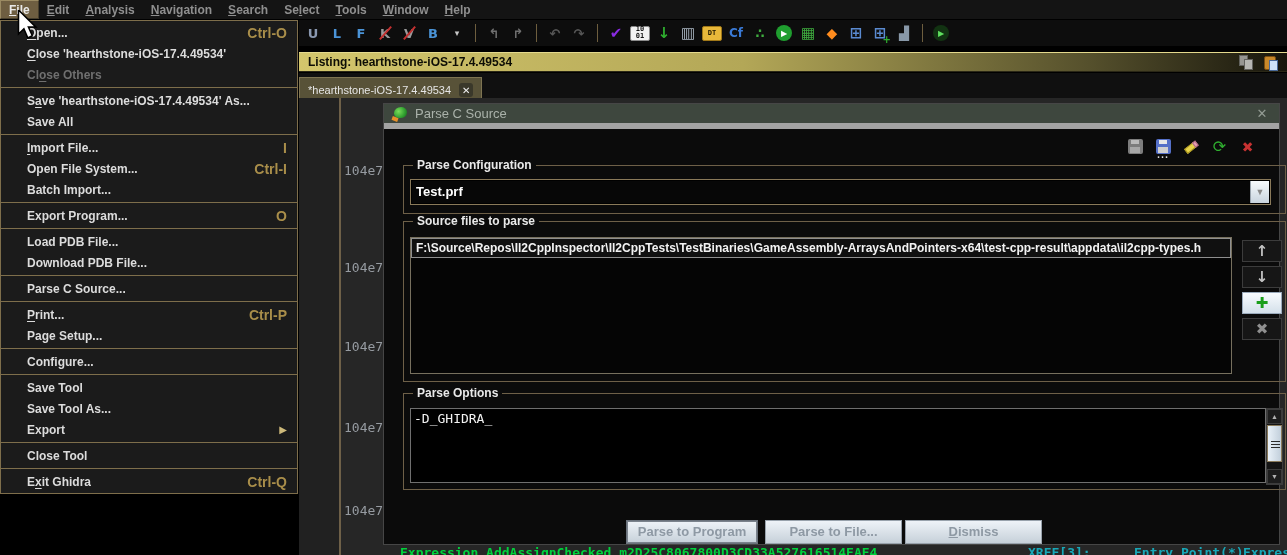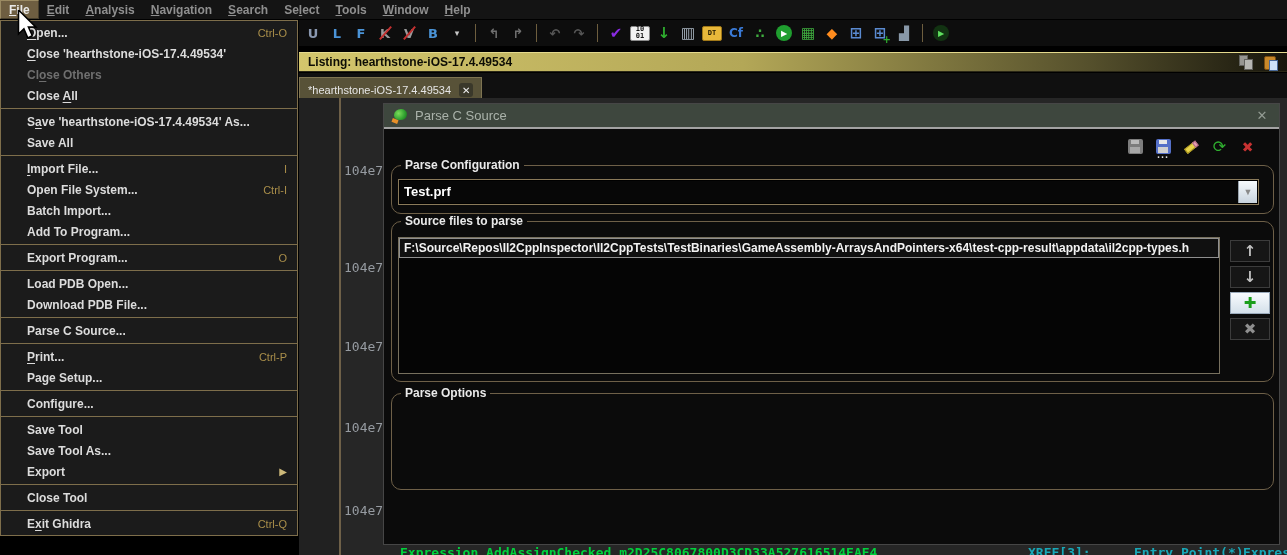--- a/index.html
+++ b/index.html
@@ -47,50 +47,50 @@
   .bottomline { position:absolute; left:299px; top:545px; width:988px; height:10px; overflow:hidden; background:transparent; }
   .bottomline span { position:absolute; top:0; font:bold 13px "DejaVu Sans Mono",monospace; white-space:nowrap; }
 
   
   .popup { position:absolute; left:0; top:20px; width:298px; background:#1b1b1b; border:1px solid #7e6e4b; z-index:20; padding:1px 0; }
   .mi { height:21px; display:flex; align-items:center; padding:0 10px 0 6px; }
   .mi .mico { width:20px; height:16px; flex:0 0 auto; position:relative; }
   .mi .mlabel { font-size:12px; font-weight:bold; color:#dcdcdc; white-space:nowrap; }
   .mi.disabled .mlabel { color:#6f6f6f; }
   .mi .mlabel u { text-decoration:underline; text-underline-offset:2px; }
-  .mi .msc { margin-left:auto; font-size:11px; font-weight:normal; color:#a98e4a; padding-left:14px; }
+  .mi .msc { margin-left:auto; font-size:14px; font-weight:bold; color:#a98e4a; padding-left:14px; }
   .mi .marrow { margin-left:auto; color:#cdb97a; font-size:10px; }
   .msep { height:1px; background:#7e6e4b; margin:2px 0; }
   .minifloppy { position:absolute; left:1px; top:1px; width:13px; height:13px; background:#3a62c8; border-radius:2px; }
   .minifloppy::before { content:""; position:absolute; left:3px; top:1px; width:7px; height:4px; background:#cfe0f5; }
   .minifloppy::after { content:""; position:absolute; left:2px; bottom:1px; width:9px; height:5px; background:#9fe89f; }
 
   
   .cursor { position:absolute; left:17px; top:10px; z-index:60; }
 
   
   .dialog { position:absolute; left:383px; top:103px; width:897px; height:442px; background:#0b0b0b; border:1px solid #464646; z-index:10; }
-  .dlg-title { position:absolute; left:0; top:0; width:100%; height:25px; background:#3e473e; border-bottom:2px solid #a3a3a3; display:flex; align-items:center; gap:7px; padding:0 8px; }
+  .dlg-title { position:absolute; left:0; top:0; width:100%; height:25px; background:#3e473e; border-bottom:6px solid #a3a3a3; display:flex; align-items:center; gap:7px; padding:0 8px; }
   .dlg-title .ttext { font-size:13px; color:#aab2aa; }
   .dlg-close { margin-left:auto; color:#939b93; font:13px "DejaVu Sans",sans-serif; width:18px; text-align:center; }
   .dragon { width:16px; height:14px; position:relative; }
   .dragon::before { content:""; position:absolute; left:2px; top:0; width:13px; height:11px; background:radial-gradient(circle at 35% 40%, #7ade5a 0%, #2f9e2f 60%, #14601a 100%); border-radius:60% 50% 55% 45%; }
   .dragon::after { content:""; position:absolute; left:0; bottom:0; width:6px; height:4px; background:#e8902a; transform:rotate(20deg); }
 
   .dlg-tools { position:absolute; top:33px; right:22px; display:flex; gap:9px; align-items:center; }
   .dti { width:19px; height:19px; display:flex; align-items:center; justify-content:center; position:relative; }
   .floppy { width:15px; height:15px; border-radius:2px; position:relative; }
   .floppy::before { content:""; position:absolute; left:3px; top:1px; width:8px; height:4px; background:#e8e8e8; }
   .floppy::after { content:""; position:absolute; left:2px; bottom:1px; width:10px; height:6px; background:#d0d0d0; }
   .dots { position:absolute; left:3px; bottom:-4px; color:#dcdcdc; font:bold 8px "DejaVu Sans",sans-serif; letter-spacing:1px; }
   .eraser { width:17px; height:17px; position:relative; transform:rotate(-38deg); }
   .eraser .shaft { position:absolute; left:1px; top:6px; width:11px; height:6px; background:#e8d44a; border:1px solid #a8941e; }
   .eraser .tip { position:absolute; left:11px; top:6px; width:4px; height:6px; background:#e8a0b4; border:1px solid #b06a80; }
 
-  .group { position:absolute; border:1px solid #6e6048; border-radius:10px; }
+  .group { position:absolute; border:1px solid #6e6048; border-radius:0;margin-left:12px; }
   .group .glabel { position:absolute; top:-8px; left:9px; background:#0b0b0b; padding:0 4px; font-size:12px; font-weight:bold; color:#e9e9e9; white-space:nowrap; }
 
   .combo { position:absolute; left:6px; top:13px; width:861px; height:26px; background:#070707; border:1px solid #8a7a5a; box-shadow:inset 0 0 0 1px #000; }
   .combo .cval { font-size:13px; font-weight:bold; color:#fff; line-height:24px; padding-left:5px; }
   .combo .carrow { position:absolute; right:1px; top:1px; bottom:1px; width:19px; background:linear-gradient(#f6fafd,#c9d4de); display:flex; align-items:center; justify-content:center; color:#8a8a8a; font-size:9px; border-left:1px solid #9aa4ae; }
 
   .srclist { position:absolute; left:6px; top:15px; width:822px; height:137px; background:#050505; border:1px solid #77705e; overflow:hidden; }
   .srcrow { height:20px; line-height:19px; font-size:12px; font-weight:bold; color:#f2f2f2; white-space:nowrap; padding:0 4px; }
   .srcrow.selected { border:1px solid #8f8f8f; background:#101010; }
 
@@ -214,24 +214,20 @@
       <span class="msc">Ctrl-O</span>
     </div>
     <div class="mi">
       <span class="mico"></span>
       <span class="mlabel"><u>C</u>lose 'hearthstone-iOS-17.4.49534'</span>
     </div>
     <div class="mi disabled">
       <span class="mico"></span>
       <span class="mlabel">Cl<u>o</u>se Others</span>
     </div>
-    <div class="mi">
-      <span class="mico"></span>
-      <span class="mlabel">Close <u>A</u>ll</span>
-    </div>
     <div class="msep"></div>
     <div class="mi">
       <span class="mico"></span>
       <span class="mlabel">S<u>a</u>ve 'hearthstone-iOS-17.4.49534' As...</span>
     </div>
     <div class="mi">
       <span class="mico"></span>
       <span class="mlabel">Save All</span>
     </div>
     <div class="msep"></div>
@@ -242,34 +238,30 @@
     </div>
     <div class="mi">
       <span class="mico"></span>
       <span class="mlabel">Open File System...</span>
       <span class="msc">Ctrl-I</span>
     </div>
     <div class="mi">
       <span class="mico"></span>
       <span class="mlabel">Batch Import...</span>
     </div>
-    <div class="mi">
-      <span class="mico"></span>
-      <span class="mlabel">Add To Program...</span>
-    </div>
     <div class="msep"></div>
     <div class="mi">
       <span class="mico"></span>
       <span class="mlabel">Export Program...</span>
       <span class="msc">O</span>
     </div>
     <div class="msep"></div>
     <div class="mi">
       <span class="mico"></span>
-      <span class="mlabel">Load PDB Open...</span>
+      <span class="mlabel">Load PDB File...</span>
     </div>
     <div class="mi">
       <span class="mico"></span>
       <span class="mlabel">Download PDB File...</span>
     </div>
     <div class="msep"></div>
     <div class="mi">
       <span class="mico"></span>
       <span class="mlabel">Parse C Source...</span>
     </div>
@@ -356,19 +348,32 @@
     <div class="sidebtns">
         <div class="sbtn">↑</div>
         <div class="sbtn">↓</div>
         <div class="sbtn light" style="color: rgb(26, 158, 26);">✚</div>
         <div class="sbtn" style="color: rgb(143, 143, 143);">✖</div>
       </div>
   </div>
 
   <div class="group" style="left:7px;top:289px;width:883px;height:97px;">
     <span class="glabel">Parse Options</span>
-  </div>
-
+    <div class="optarea">
+      <div class="otext">-D_GHIDRA_</div>
+      <div class="vscroll">
+        <div class="sb-up">▲</div>
+        <div class="sb-thumb"></div>
+        <div class="sb-down">▼</div>
+      </div>
+    </div>
+  </div>
+
+  <div class="dlg-buttons">
+      <div class="dbtn focused" style="left: 242px; width: 132px;">Parse to Program</div>
+      <div class="dbtn" style="left: 381px; width: 137px;">Parse to File...</div>
+      <div class="dbtn" style="left: 521px; width: 137px;"><u>D</u>ismiss</div>
+    </div>
 </div>
 
 <svg class="cursor" width="24" height="30" viewBox="0 0 16 20">
   <polygon points="1,0 1,16 4.6,12.6 7.2,18.6 10.2,17.2 7.6,11.4 12.6,11.4" fill="#fff" stroke="#000" stroke-width="1"></polygon>
 </svg>
 
 </body></html>

